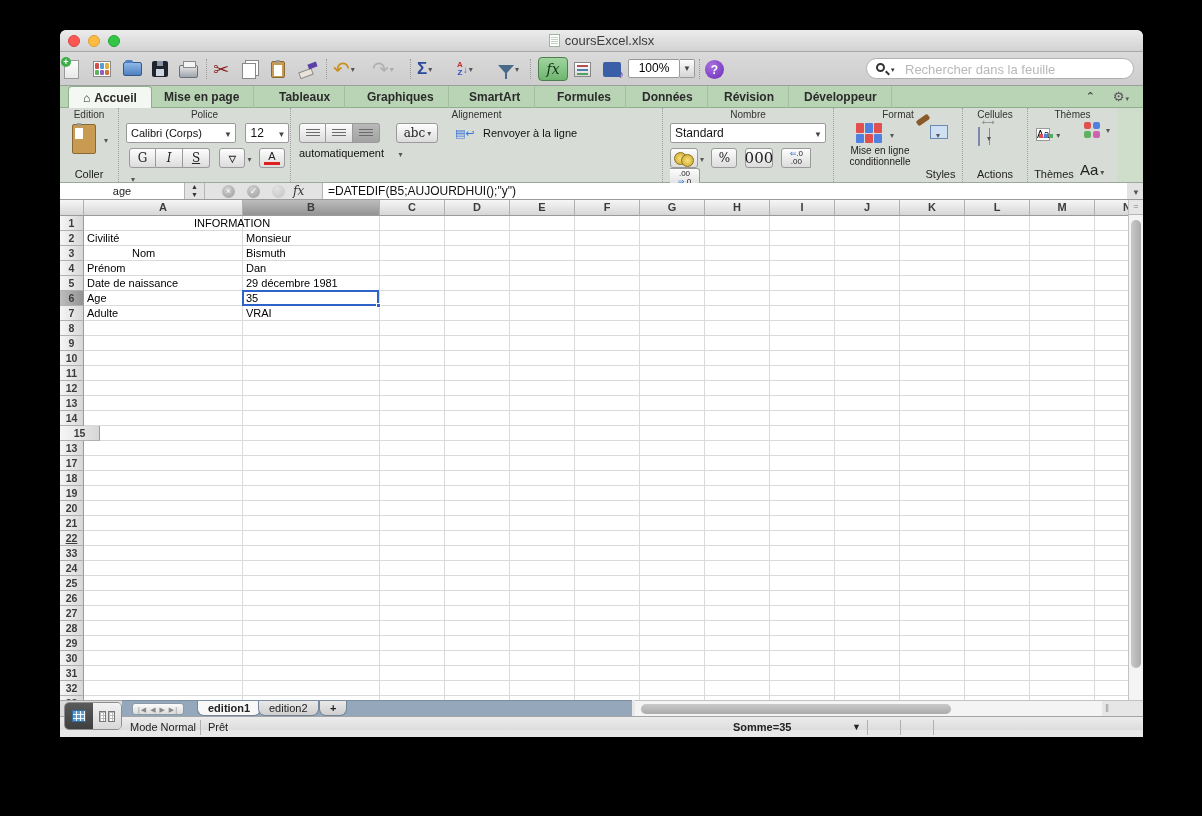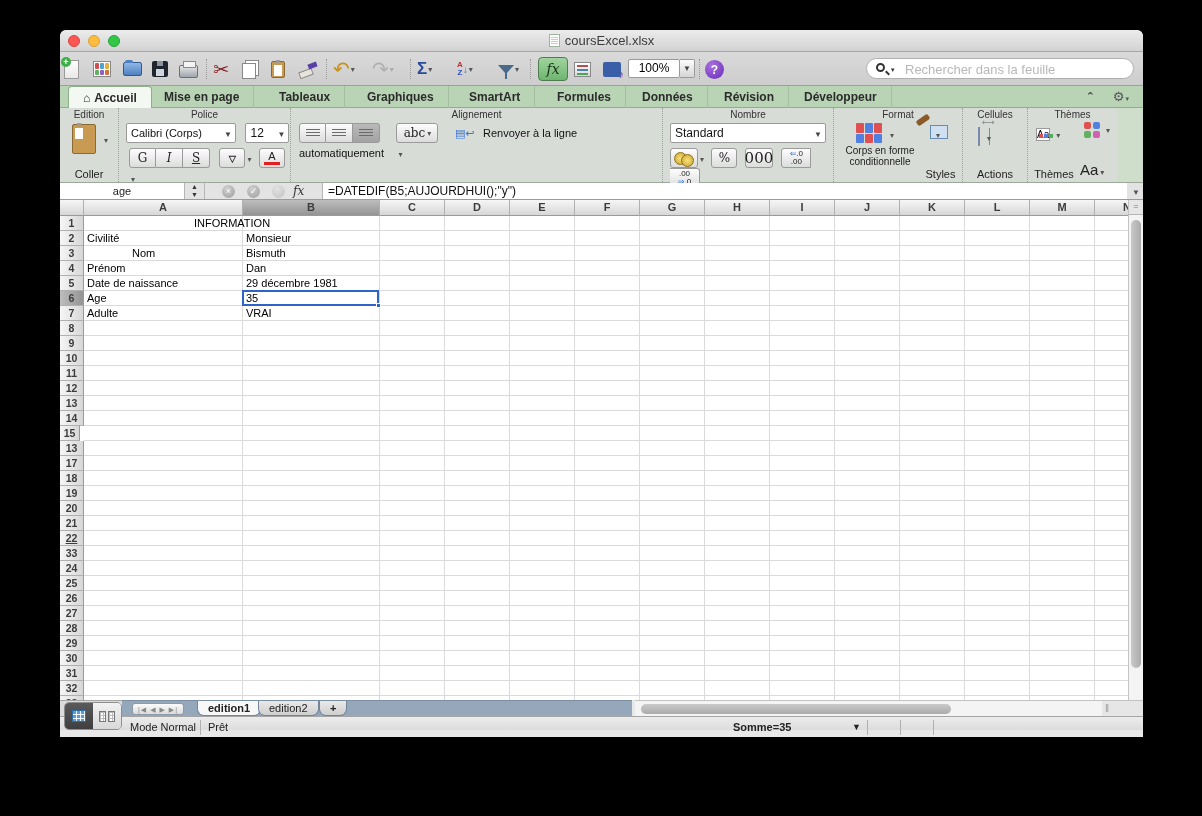--- a/index.html
+++ b/index.html
@@ -355,21 +355,21 @@
         <span class="g-mfc">
             <i style="background:#e05050"></i>
             <i style="background:#5080e0"></i>
             <i style="background:#e05050"></i>
             <i style="background:#5080e0"></i>
             <i style="background:#e05050"></i>
             <i style="background:#5080e0"></i>
           </span>
         <span class="drop" style="position:absolute;right:-12px;top:8px">▾</span>
       </div>
-      <div style="position:absolute;left:0;top:37px;width:92px;text-align:center;font-size:10px;line-height:11px;color:#222">Corps en forme conditionnelle</div>
+      <div style="position:absolute;left:0;top:37px;width:92px;text-align:center;font-size:10px;line-height:11px;color:#222">Mise en ligne conditionnelle</div>
       <div style="position:absolute;left:96px;top:15px">
         <span class="g-styles-brush"></span>
         <span class="drop" style="position:absolute;right:-10px;top:8px">▾</span>
       </div>
       <div style="position:absolute;left:84px;bottom:2px;width:45px;text-align:center;font-size:11px;color:#222">Styles</div>
     </div>
 
     <div class="rgroup" style="left:902px;width:65px">
       <div class="glabel">Cellules</div>
       <div style="position:absolute;left:15px;top:20px">
@@ -449,21 +449,21 @@
       <div class="row-hdr" style="left: 0px; top: 76px; width: 24px; height: 15px; line-height: 14px;">5</div>
       <div class="row-hdr sel" style="left: 0px; top: 91px; width: 24px; height: 15px; line-height: 14px;">6</div>
       <div class="row-hdr" style="left: 0px; top: 106px; width: 24px; height: 15px; line-height: 14px;">7</div>
       <div class="row-hdr" style="left: 0px; top: 121px; width: 24px; height: 15px; line-height: 14px;">8</div>
       <div class="row-hdr" style="left: 0px; top: 136px; width: 24px; height: 15px; line-height: 14px;">9</div>
       <div class="row-hdr" style="left: 0px; top: 151px; width: 24px; height: 15px; line-height: 14px;">10</div>
       <div class="row-hdr" style="left: 0px; top: 166px; width: 24px; height: 15px; line-height: 14px;">11</div>
       <div class="row-hdr" style="left: 0px; top: 181px; width: 24px; height: 15px; line-height: 14px;">12</div>
       <div class="row-hdr" style="left: 0px; top: 196px; width: 24px; height: 15px; line-height: 14px;">13</div>
       <div class="row-hdr" style="left: 0px; top: 211px; width: 24px; height: 15px; line-height: 14px;">14</div>
-      <div class="row-hdr" style="left: 0px; top: 226px; width: 20px; height: 15px; line-height: 14px;">15</div>
+      <div class="row-hdr" style="left: 0px; top: 226px; width: 40px; height: 15px; line-height: 14px;">15</div>
       <div class="row-hdr" style="left: 0px; top: 241px; width: 24px; height: 15px; line-height: 14px;">13</div>
       <div class="row-hdr" style="left: 0px; top: 256px; width: 24px; height: 15px; line-height: 14px;">17</div>
       <div class="row-hdr" style="left: 0px; top: 271px; width: 24px; height: 15px; line-height: 14px;">18</div>
       <div class="row-hdr" style="left: 0px; top: 286px; width: 24px; height: 15px; line-height: 14px;">19</div>
       <div class="row-hdr" style="left: 0px; top: 301px; width: 24px; height: 15px; line-height: 14px;">20</div>
       <div class="row-hdr" style="left: 0px; top: 316px; width: 24px; height: 15px; line-height: 14px;">21</div>
       <div class="row-hdr" style="left: 0px; top: 331px; width: 24px; height: 15px; line-height: 14px; text-decoration: underline;">22</div>
       <div class="row-hdr" style="left: 0px; top: 346px; width: 24px; height: 15px; line-height: 14px;">33</div>
       <div class="row-hdr" style="left: 0px; top: 361px; width: 24px; height: 15px; line-height: 14px;">24</div>
       <div class="row-hdr" style="left: 0px; top: 376px; width: 24px; height: 15px; line-height: 14px;">25</div>

